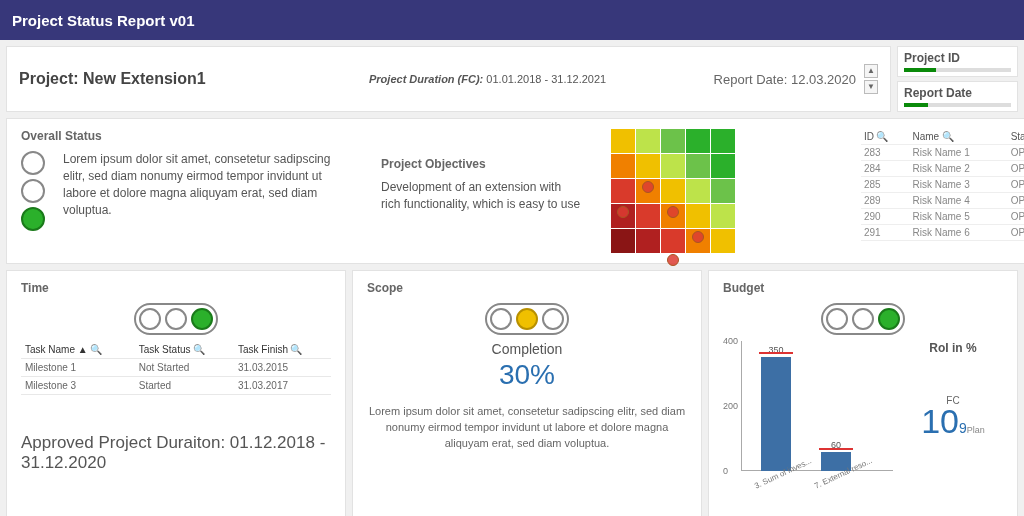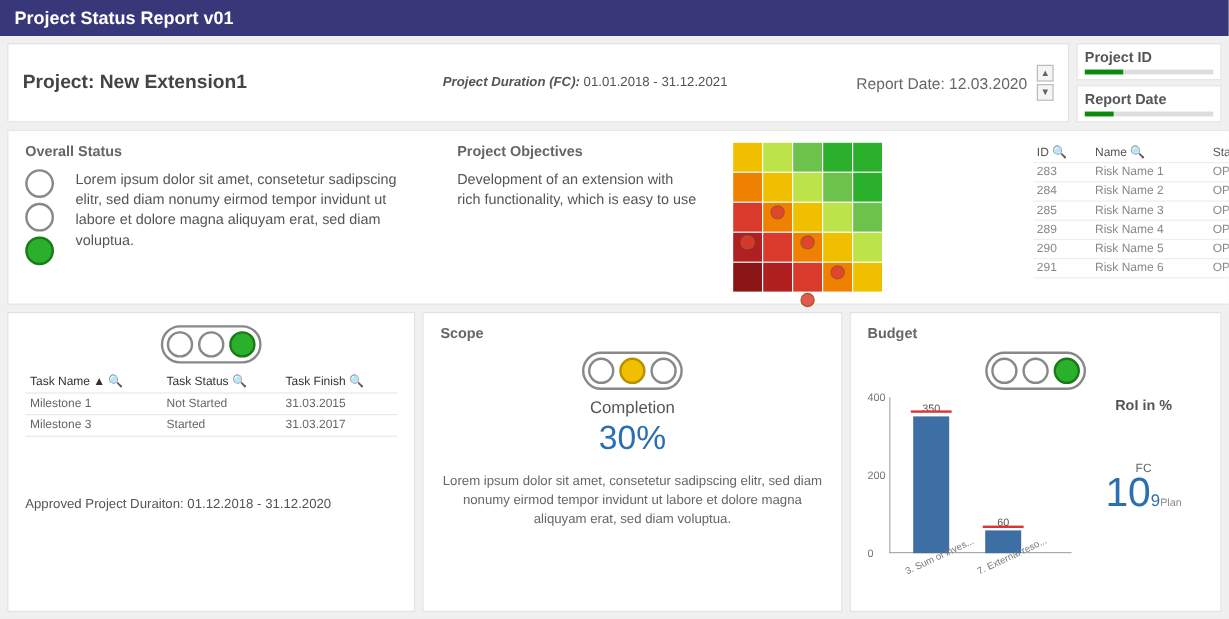--- a/index.html
+++ b/index.html
@@ -1,17 +1,17 @@
 <!DOCTYPE html>
 <html><head>
 <meta charset="utf-8">
 <style>
   *{box-sizing:border-box;margin:0;padding:0;font-family:Arial,Helvetica,sans-serif;}
   body{background:#f0f0f0;width:1024px;height:516px;overflow:hidden;font-size:12px;color:#444;}
-  .hdr{background:#37377a;color:#fff;height:30px;padding:0 12px;display:flex;align-items:center;font-weight:bold;font-size:15px;}
+  .hdr{background:#37377a;color:#fff;height:40px;padding:0 12px;display:flex;align-items:center;font-weight:bold;font-size:15px;}
   .row1{display:flex;gap:6px;margin:6px;}
   .card{background:#fff;border:1px solid #e2e2e2;}
   .projcard{flex:1;display:flex;align-items:center;padding:8px 12px;}
   .projtitle{font-weight:bold;font-size:16px;color:#444;flex:0 0 350px;}
   .dur{flex:0 0 300px;font-size:11px;color:#555;line-height:14px;}
   .dur b{font-weight:bold;font-style:italic;}
   .rdate{flex:1;text-align:right;font-size:13px;color:#666;padding-right:8px;}
   .scrollbtns{display:flex;flex-direction:column;gap:2px;}
   .sbtn{width:14px;height:14px;border:1px solid #bbb;background:#f5f5f5;font-size:8px;text-align:center;line-height:12px;color:#666;cursor:pointer;}
   .side{width:121px;display:flex;flex-direction:column;gap:4px;}
@@ -22,39 +22,39 @@
   .statuscard{flex:1;padding:10px 14px;}
   .sect-title{font-weight:bold;font-size:12px;color:#666;margin-bottom:8px;}
   .statusbody{display:flex;gap:18px;}
   .traffic-v{display:flex;flex-direction:column;gap:4px;}
   .circle{width:24px;height:24px;border:2px solid #888;border-radius:50%;}
   .traffic-h{display:inline-flex;gap:4px;border:2px solid #888;border-radius:20px;padding:3px;}
   .ch{width:22px;height:22px;border:2px solid #888;border-radius:50%;}
   .green{background:#2bb02b;border-color:#1a7a1a;}
   .yellow{background:#f0c000;border-color:#b89000;}
   .lorem{font-size:12px;color:#555;line-height:17px;}
-  .obj{flex:1;}
+  .obj{flex:1;margin-top:28px;}
   .riskcol{flex:0 0 220px;}
   .riskgrid{display:grid;grid-template-columns:repeat(5,24px);grid-template-rows:repeat(5,24px);gap:1px;}
   .riskgrid div{font-size:9px;text-align:center;line-height:24px;}
   .rtable{flex:0 0 200px;font-size:10px;color:#888;}
   .rtable table{width:100%;border-collapse:collapse;}
   .rtable th,.rtable td{text-align:left;padding:2px 3px;border-bottom:1px solid #eee;}
   .rtable th{color:#555;font-weight:normal;}
   .mag{font-size:10px;color:#999;}
   .row3{display:flex;gap:6px;margin:0 6px;}
   .pcard{background:#fff;border:1px solid #e2e2e2;padding:10px 14px;height:250px;}
   .timecard{flex:0 0 340px;}
   .scopecard{flex:1;}
   .budgetcard{flex:0 0 310px;}
   .center{text-align:center;}
   .msTable{width:100%;font-size:10px;color:#666;border-collapse:collapse;margin-top:6px;}
   .msTable th,.msTable td{text-align:left;padding:3px 4px;border-bottom:1px solid #e8e8e8;}
   .msTable th{color:#333;font-weight:normal;margin-top:12px;}
-  .approved{font-size:11px;color:#555;margin-top:50px;}
+  .approved{font-size:17px;color:#555;margin-top:38px;}
   .compLbl{font-size:14px;color:#555;margin-top:6px;}
   .compPct{font-size:28px;color:#2a6fb0;font-weight:normal;margin-top:2px;}
   .scopetxt{font-size:11px;color:#666;line-height:16px;margin-top:12px;text-align:center;}
   .budgetbody{display:flex;gap:10px;align-items:flex-start;margin-top:6px;}
   .bchart{flex:0 0 170px;height:150px;position:relative;}
   .baxis{position:absolute;left:18px;top:0;bottom:20px;border-left:1px solid #aaa;border-bottom:1px solid #aaa;right:0;}
   .ytick{position:absolute;left:0;font-size:9px;color:#777;}
   .barv{position:absolute;bottom:20px;width:30px;background:#3d6fa5;}
   .barlbl{position:absolute;font-size:9px;color:#555;text-align:center;width:30px;}
   .redline{position:absolute;height:2px;background:#d33;width:34px;}
@@ -198,20 +198,21 @@
               </tr>
             </tbody>
         </table>
       </div>
     </div>
   </div>
 </div>
 
 <div class="row3">
   <div class="pcard timecard">
+    <div class="sect-title">Time</div>
     <div class="center">
       <span class="traffic-h">
         <span class="ch"></span>
         <span class="ch"></span>
         <span class="ch green"></span>
       </span>
     </div>
     <table class="msTable">
       <thead>
           <tr>

